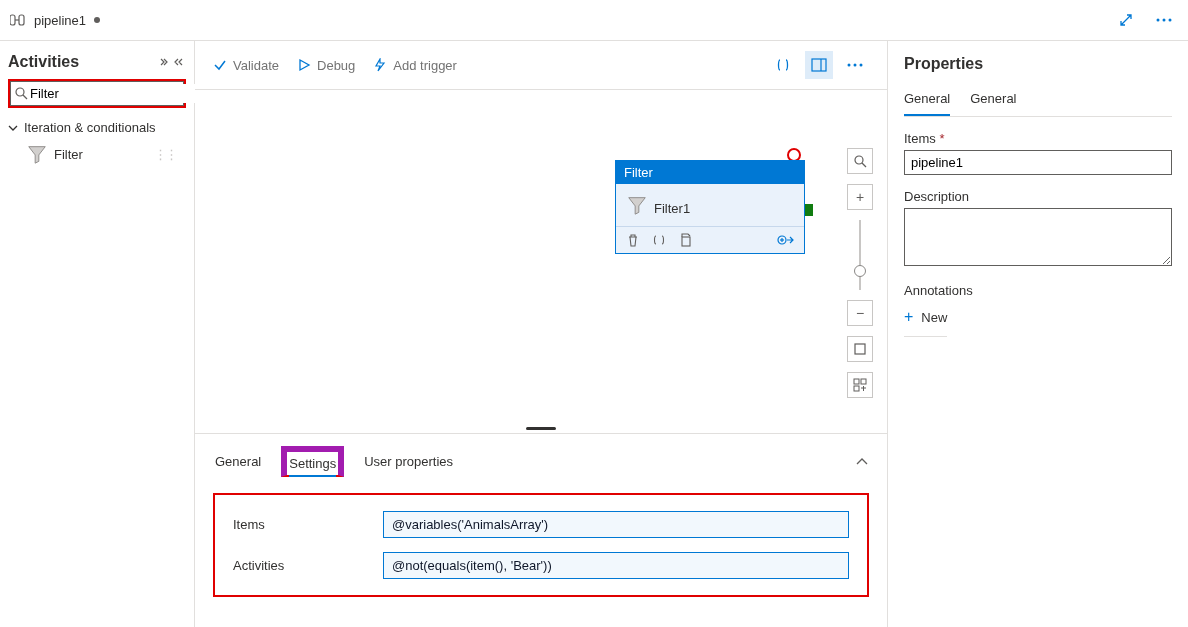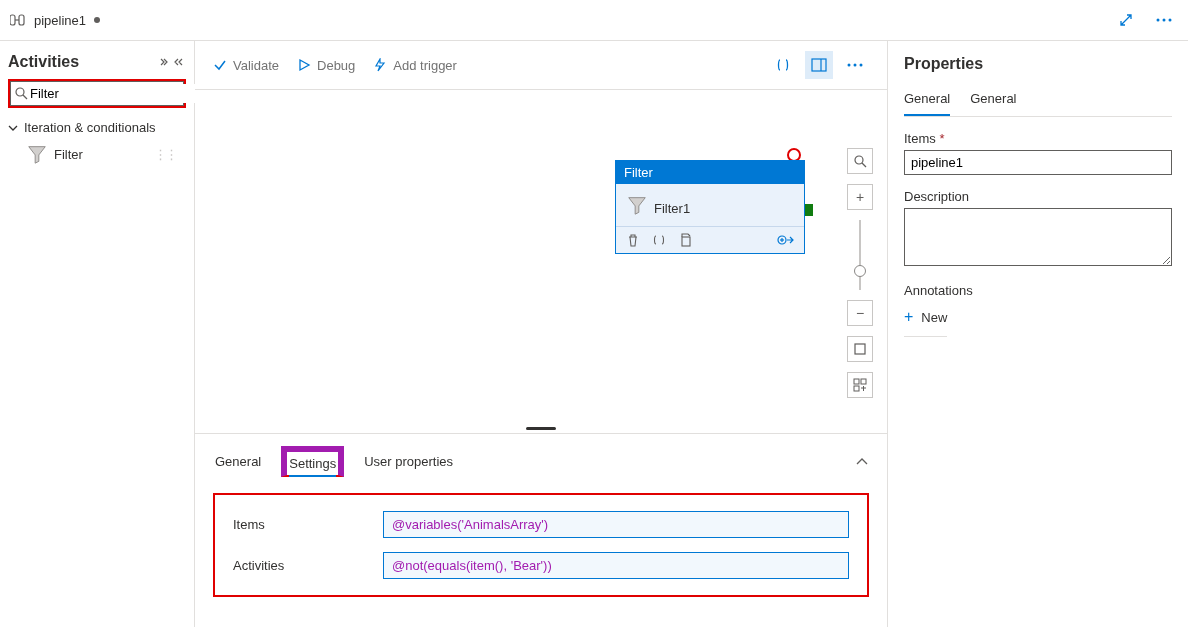--- a/index.html
+++ b/index.html
@@ -44,21 +44,21 @@
 .bottom-panel { border-top: 1px solid #e1dfdd; padding: 12px 18px 30px; }
 .bp-tabs { display: flex; gap: 18px; align-items: center; margin-bottom: 16px; }
 .bp-tab { padding: 4px 2px; cursor: pointer; color: #323130; }
 .bp-tab.settings { border: 6px solid #a21caf; border-bottom: 2px solid #e00000; position: relative; }
 .bp-tab.settings::after { content: ""; position: absolute; left: 2px; right: 2px; bottom: -2px; height: 2px; background: #0078d4; }
 .bp-collapse { margin-left: auto; color: #605e5c; cursor: pointer; }
 .settings-box { border: 2px solid #e00000; padding: 16px 18px; max-width: 670px; }
 .field-row { display: flex; align-items: center; margin-bottom: 14px; }
 .field-row:last-child { margin-bottom: 0; }
 .field-label { width: 150px; }
-.expr-input { flex: 1; border: 1px solid #0078d4; background: #f2f8fd; padding: 5px 8px; font-size: 13px; color: #a21caf; }
+.expr-input { flex: 1; border: 1px solid #0078d4; background: #f2f8fd; padding: 5px 8px; font-size: 13px; color: #0f172a; }
 .props { width: 300px; padding: 14px 16px; }
 .props-title { font-size: 16px; font-weight: 700; margin-bottom: 14px; }
 .props-tabs { display: flex; gap: 20px; border-bottom: 1px solid #e1dfdd; margin-bottom: 14px; }
 .props-tab { padding: 4px 0 8px; cursor: pointer; }
 .props-tab.active { border-bottom: 2px solid #0078d4; font-weight: 400; }
 .pf-label { display: block; margin-bottom: 4px; }
 .req { color: #a4262c; }
 .pf-input { width: 100%; border: 1px solid #605e5c; padding: 4px 6px; font-size: 13px; margin-bottom: 14px; }
 .pf-textarea { width: 100%; height: 58px; border: 1px solid #605e5c; resize: both; margin-bottom: 14px; }
 .ann-new { display: flex; align-items: center; gap: 8px; color: #323130; padding: 6px 0 10px; border-bottom: 1px solid #e1dfdd; cursor: pointer; width: fit-content; }

